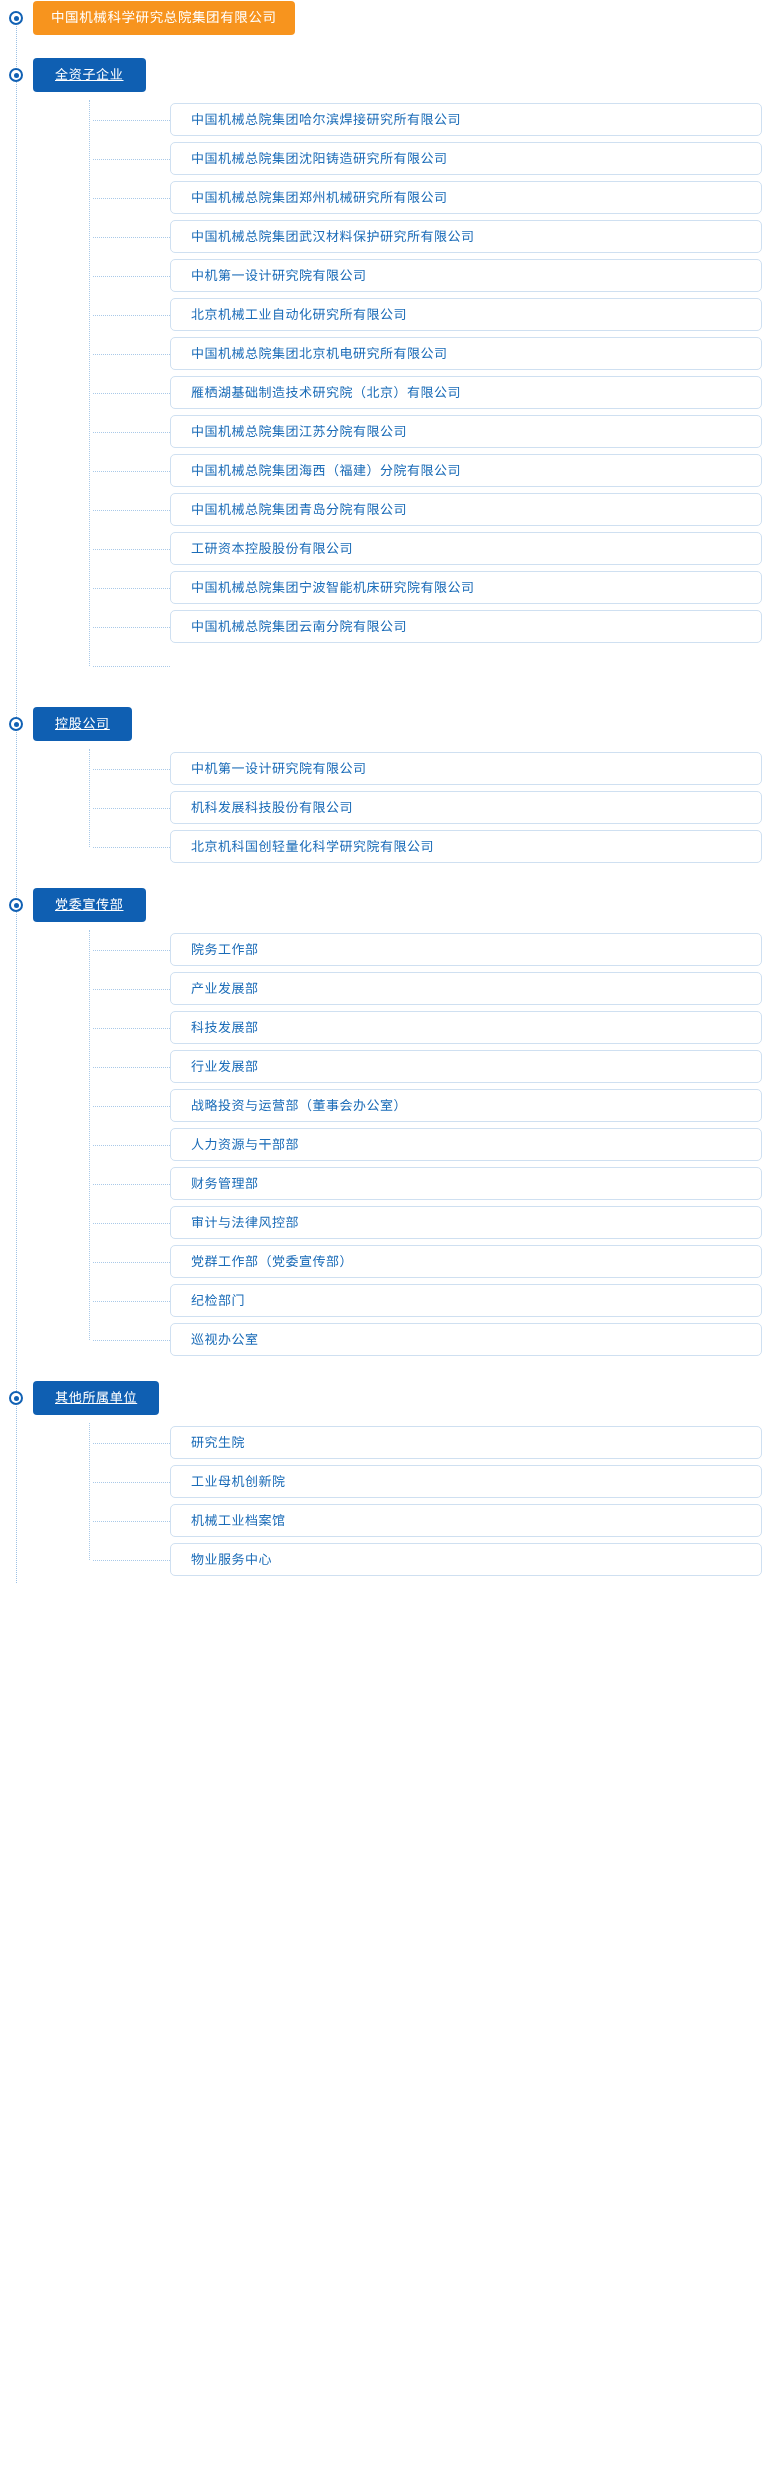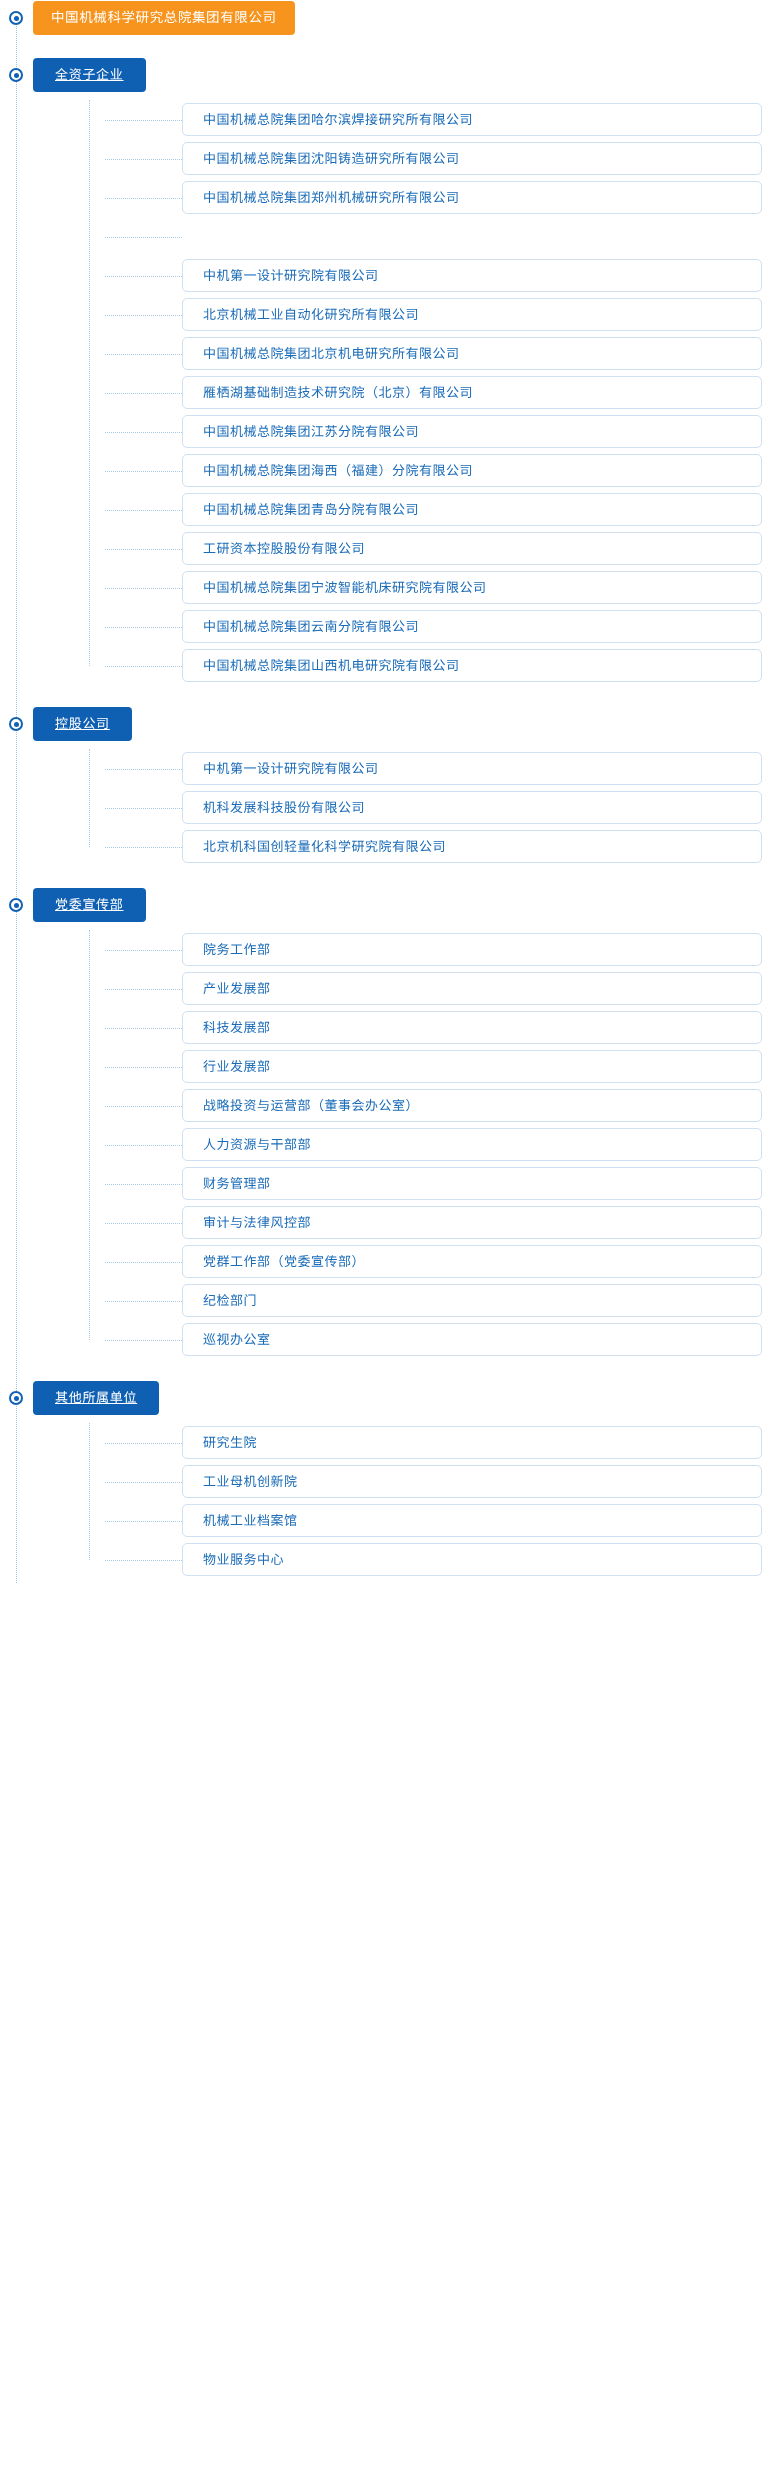--- a/index.html
+++ b/index.html
@@ -99,21 +99,21 @@
     letter-spacing: 0.7px;
     white-space: nowrap;
     display: inline-block;
     text-decoration: underline;
   }
 
   
   .group-items {
     position: relative;
     margin-top: 8px;
-    padding-left: 16px;
+    padding-left: 4px;
   }
   
   .branch-line {
     position: absolute;
     left: 89px;
     top: 0;
     bottom: 19px;
     width: 0;
     border-left: 1px dotted #a9c9e8;
   }
@@ -192,20 +192,23 @@
 
   <div class="item-row">
     <span class="item-connector"></span>
     <div class="item-box">
       <span class="item-label">中国机械总院集团郑州机械研究所有限公司</span>
     </div>
   </div>
 
   <div class="item-row">
     <span class="item-connector"></span>
+    <div class="item-box">
+      <span class="item-label">中国机械总院集团武汉材料保护研究所有限公司</span>
+    </div>
   </div>
 
   <div class="item-row">
     <span class="item-connector"></span>
     <div class="item-box">
       <span class="item-label">中机第一设计研究院有限公司</span>
     </div>
   </div>
 
   <div class="item-row">
@@ -266,23 +269,20 @@
 
   <div class="item-row">
     <span class="item-connector"></span>
     <div class="item-box">
       <span class="item-label">中国机械总院集团云南分院有限公司</span>
     </div>
   </div>
 
   <div class="item-row">
     <span class="item-connector"></span>
-    <div class="item-box">
-      <span class="item-label">中国机械总院集团山西机电研究院有限公司</span>
-    </div>
   </div>
 </div>
   </div>
 
   <div class="group">
     <div class="group-head">
       <span class="node-dot"></span>
       <span class="group-title">控股公司</span>
     </div>
     <div class="group-items">

